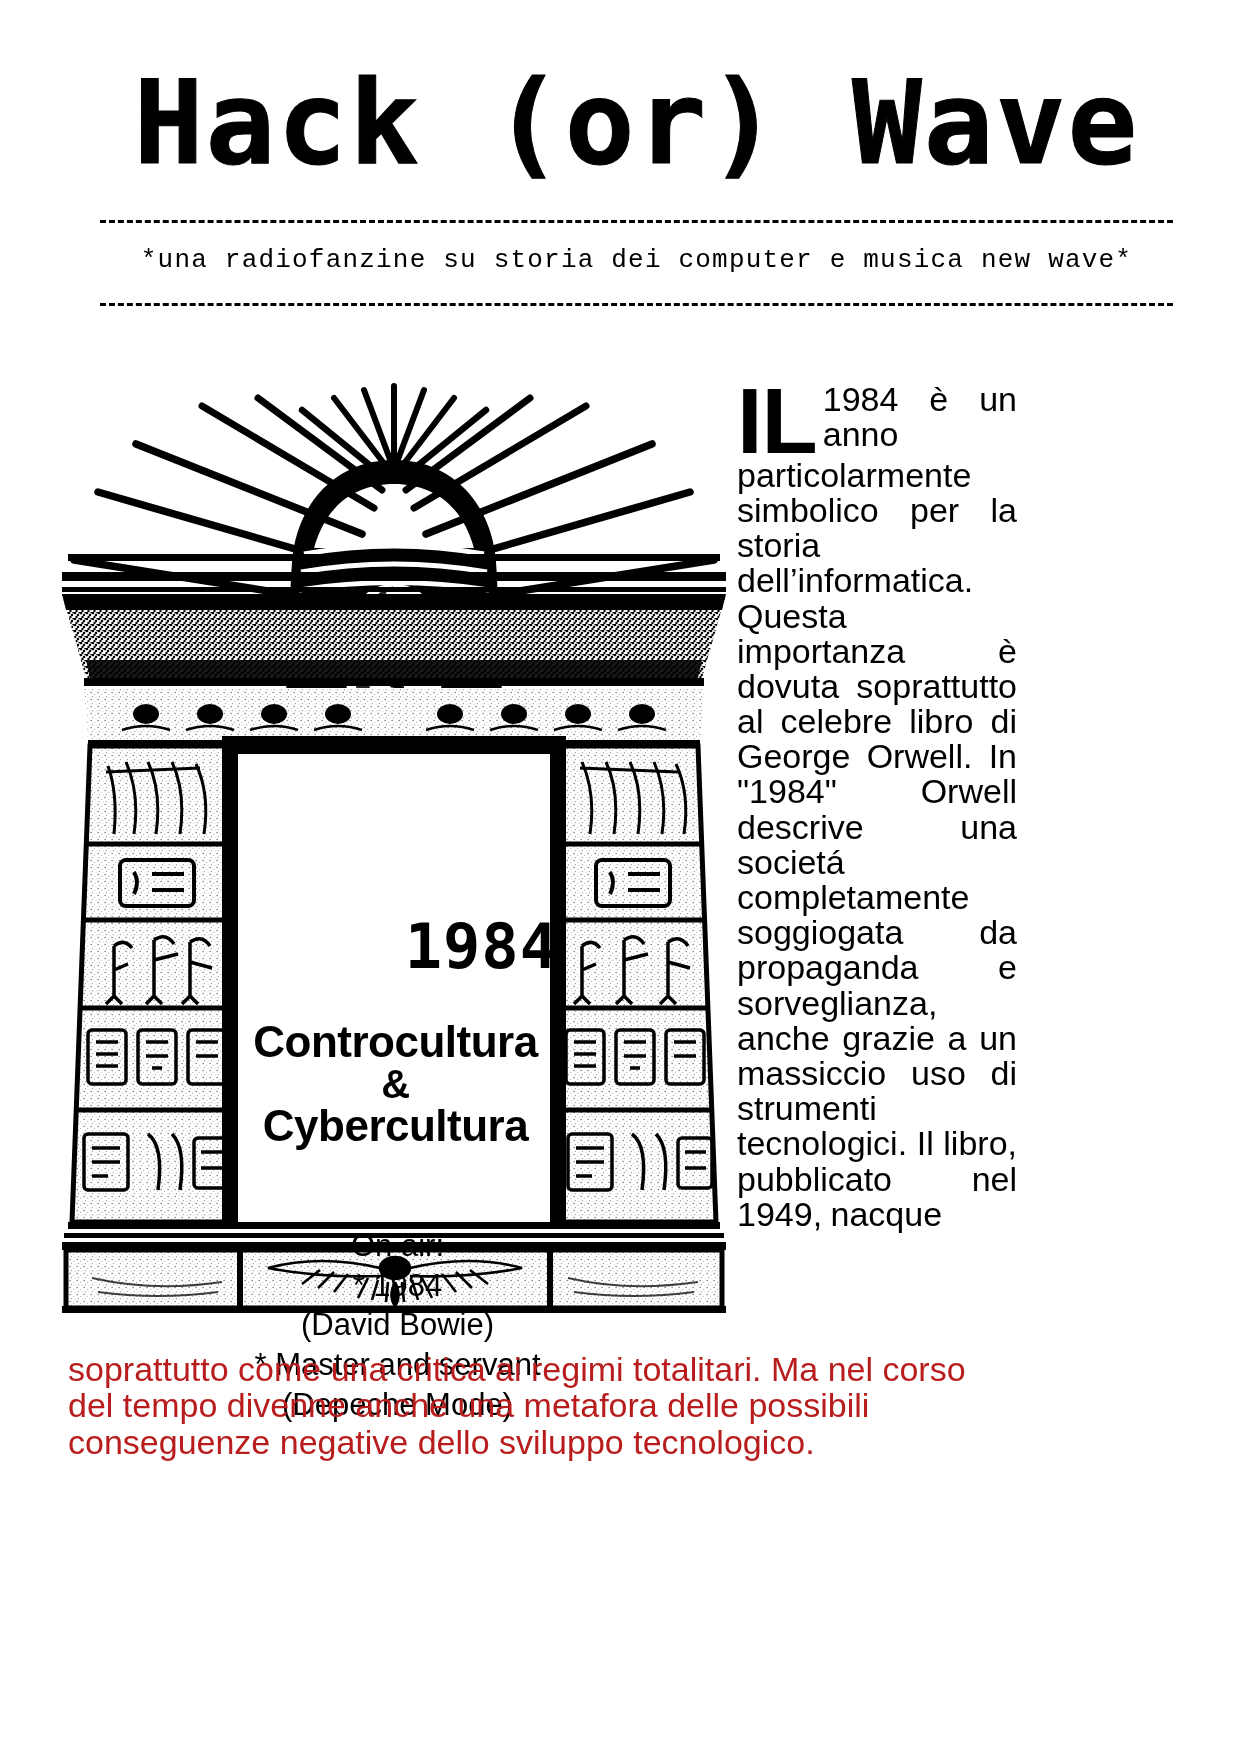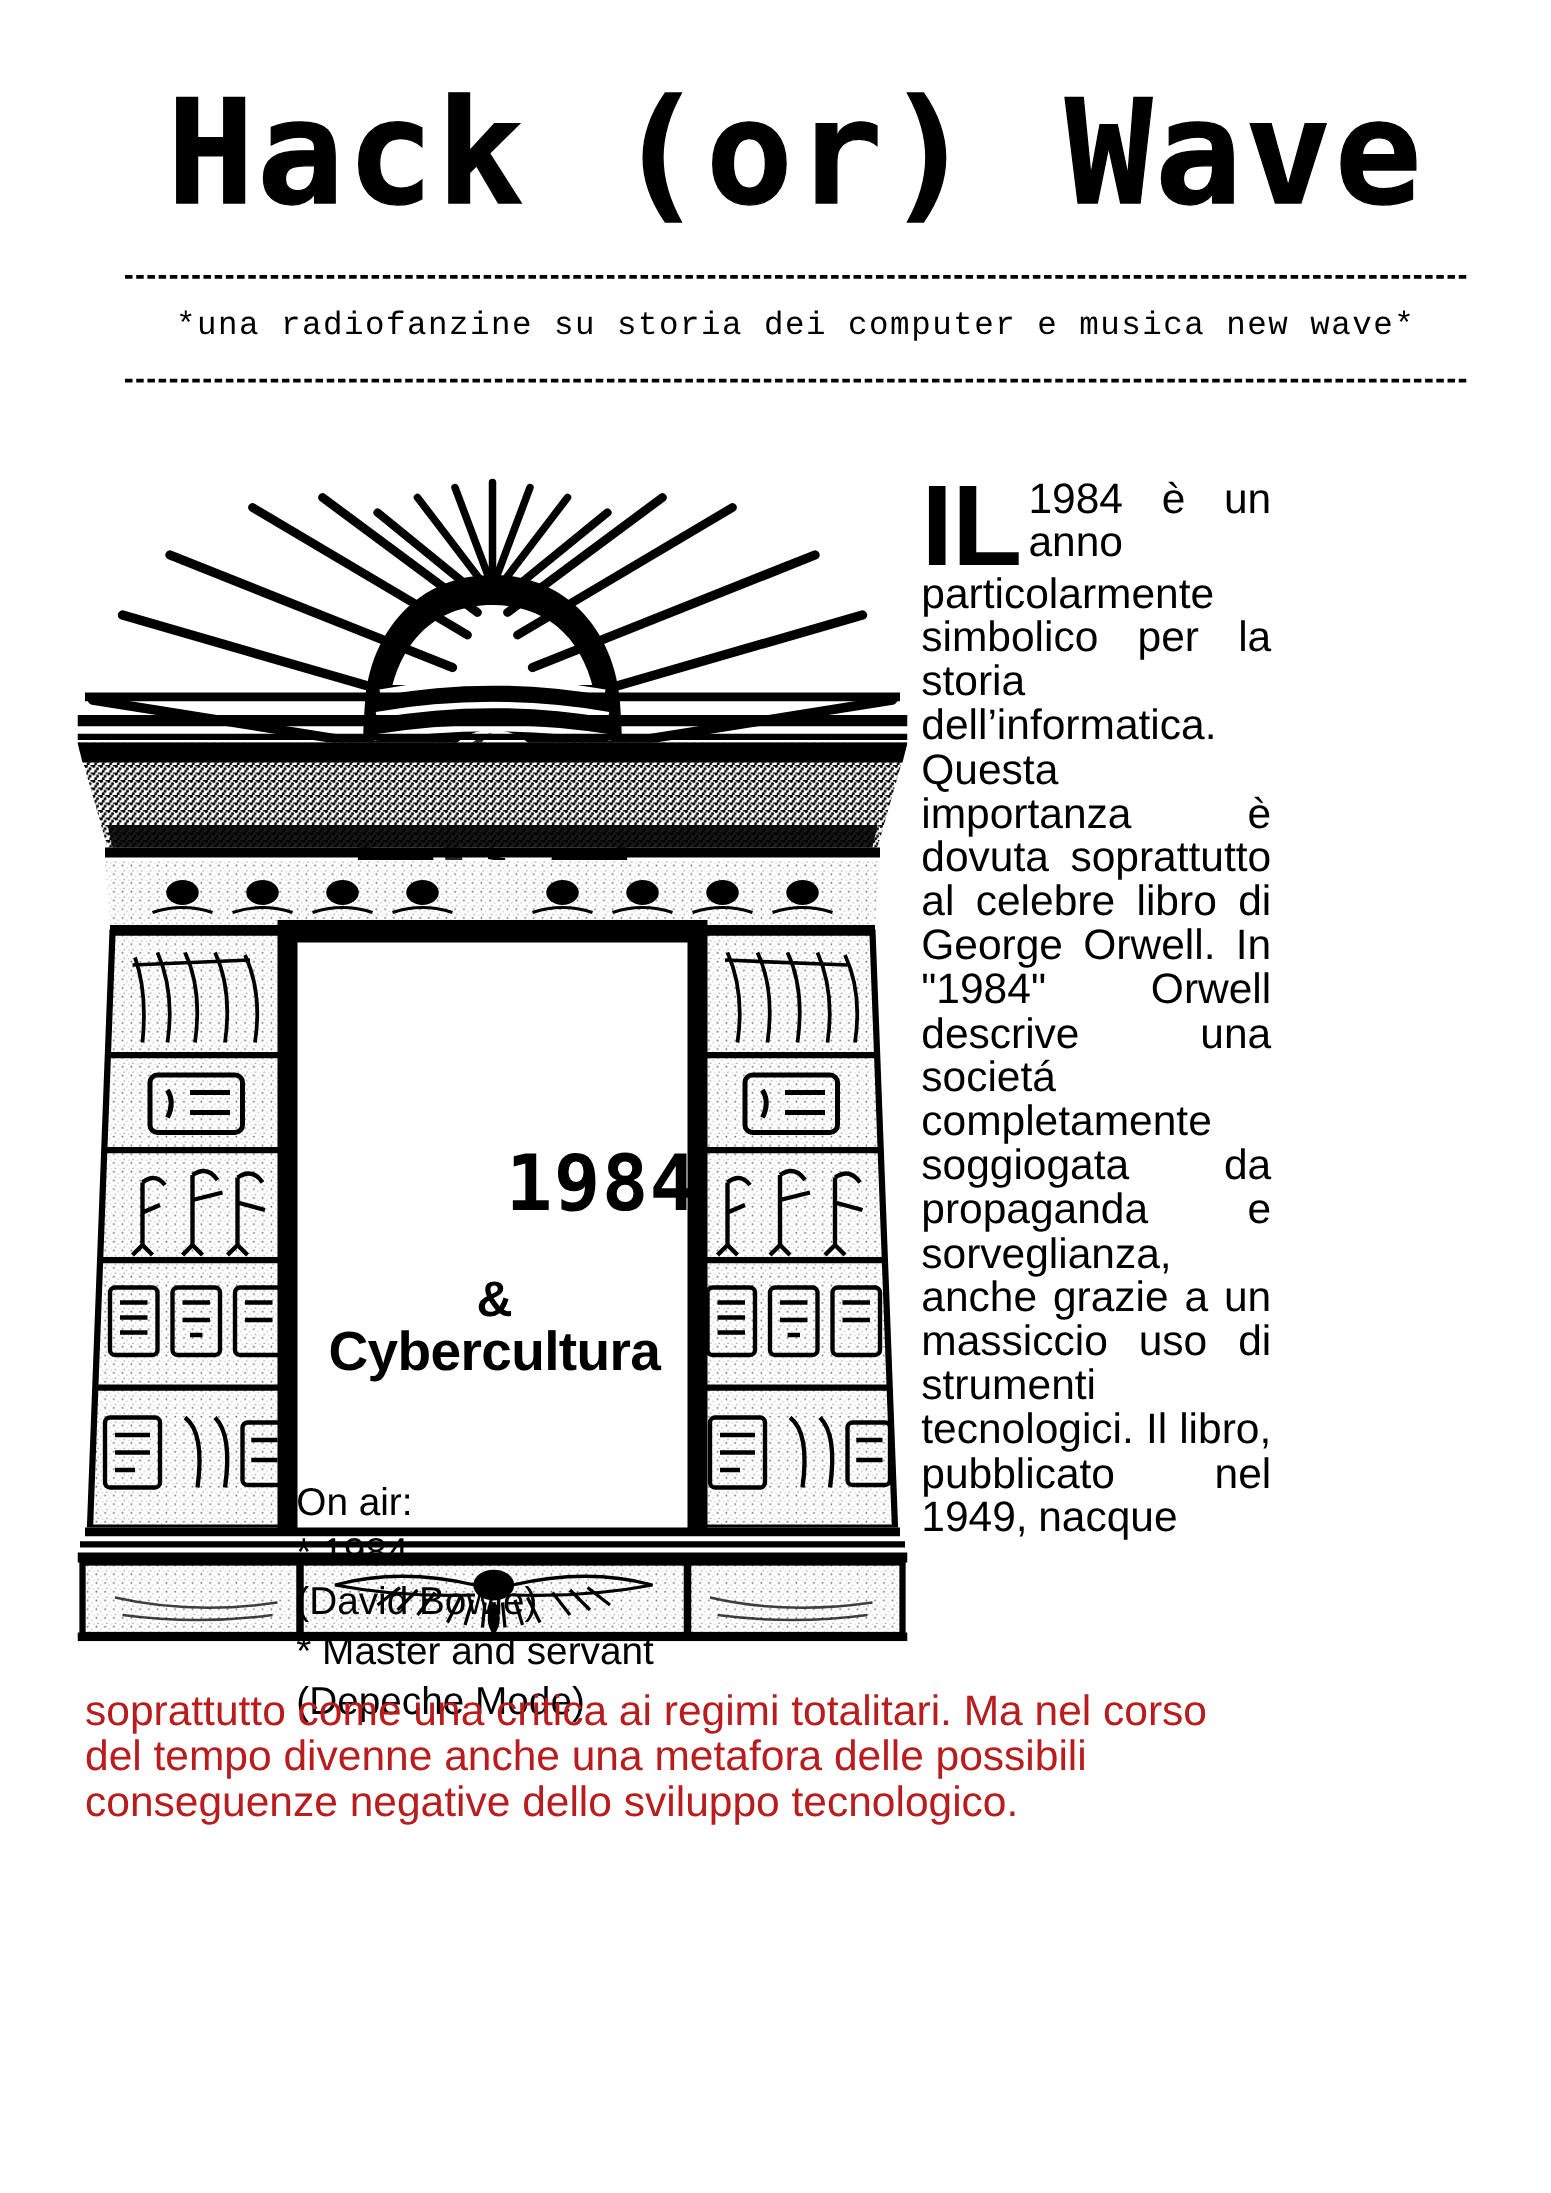--- a/index.html
+++ b/index.html
@@ -126,21 +126,21 @@
     margin:42px 0 0 0;
     letter-spacing:-0.5px;
   }
   .panel-sub .amp { display:block; font-size:40px; }
   .onair {
     font-family:"Liberation Sans Narrow","Liberation Sans", sans-serif;
     font-stretch:condensed;
     font-size:31px;
     line-height:1.28;
     margin:78px 0 0 4px;
-    text-align:left;
+    text-align:center;
   }
   .onair div { white-space:nowrap; }
 </style>
 </head>
 <body>
 
 <div class="page">
 
   <div class="masthead">
     <div class="zine-title">Hack (or) Wave</div>
@@ -427,20 +427,21 @@
           </g>
           <rect x="0" y="958" width="664" height="7" fill="#000"></rect>
         </g>
       </svg>
 
       <div class="panel">
         <div class="panel-inner">
           <div class="panel-year">1984</div>
 
           <div class="panel-sub">
+            <span>Controcultura</span>
             <span class="amp">&amp;</span>
             <span>Cybercultura</span>
           </div>
 
           <div class="onair">
             <div>On air:</div>
             <div>* 1984</div>
             <div>(David Bowie)</div>
             <div>* Master and servant</div>
             <div>(Depeche Mode)</div>

